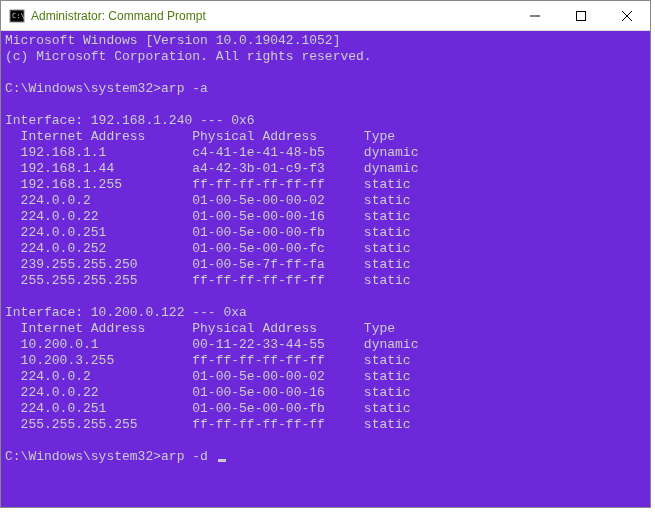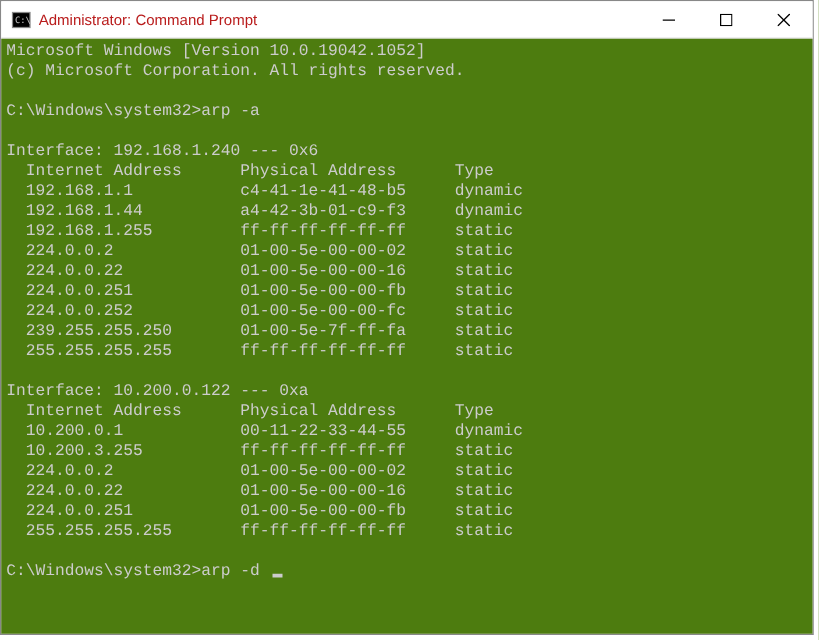--- a/index.html
+++ b/index.html
@@ -29,39 +29,39 @@
       width: 16px;
       height: 16px;
       margin-left: 8px;
       margin-right: 6px;
       display: flex;
       align-items: center;
       justify-content: center;
     }
     .titlebar-title {
       font-size: 12px;
-      color: #b91c1c;
+      color: #4d7c0f;
       flex: 1;
     }
     .titlebar-controls {
       display: flex;
       height: 100%;
     }
     .titlebar-btn {
       width: 46px;
       height: 100%;
       display: flex;
       align-items: center;
       justify-content: center;
       font-size: 10px;
       color: #000;
     }
     .terminal {
       flex: 1;
-      background: #4d7c0f;
+      background: #6d28d9;
       color: #ccc;
       font-family: Consolas, "Courier New", monospace;
       font-size: 13px;
       line-height: 16px;
       padding: 2px 4px;
       overflow: hidden;
       white-space: pre;
     }
     .row { white-space: pre; }
     .cursor {

